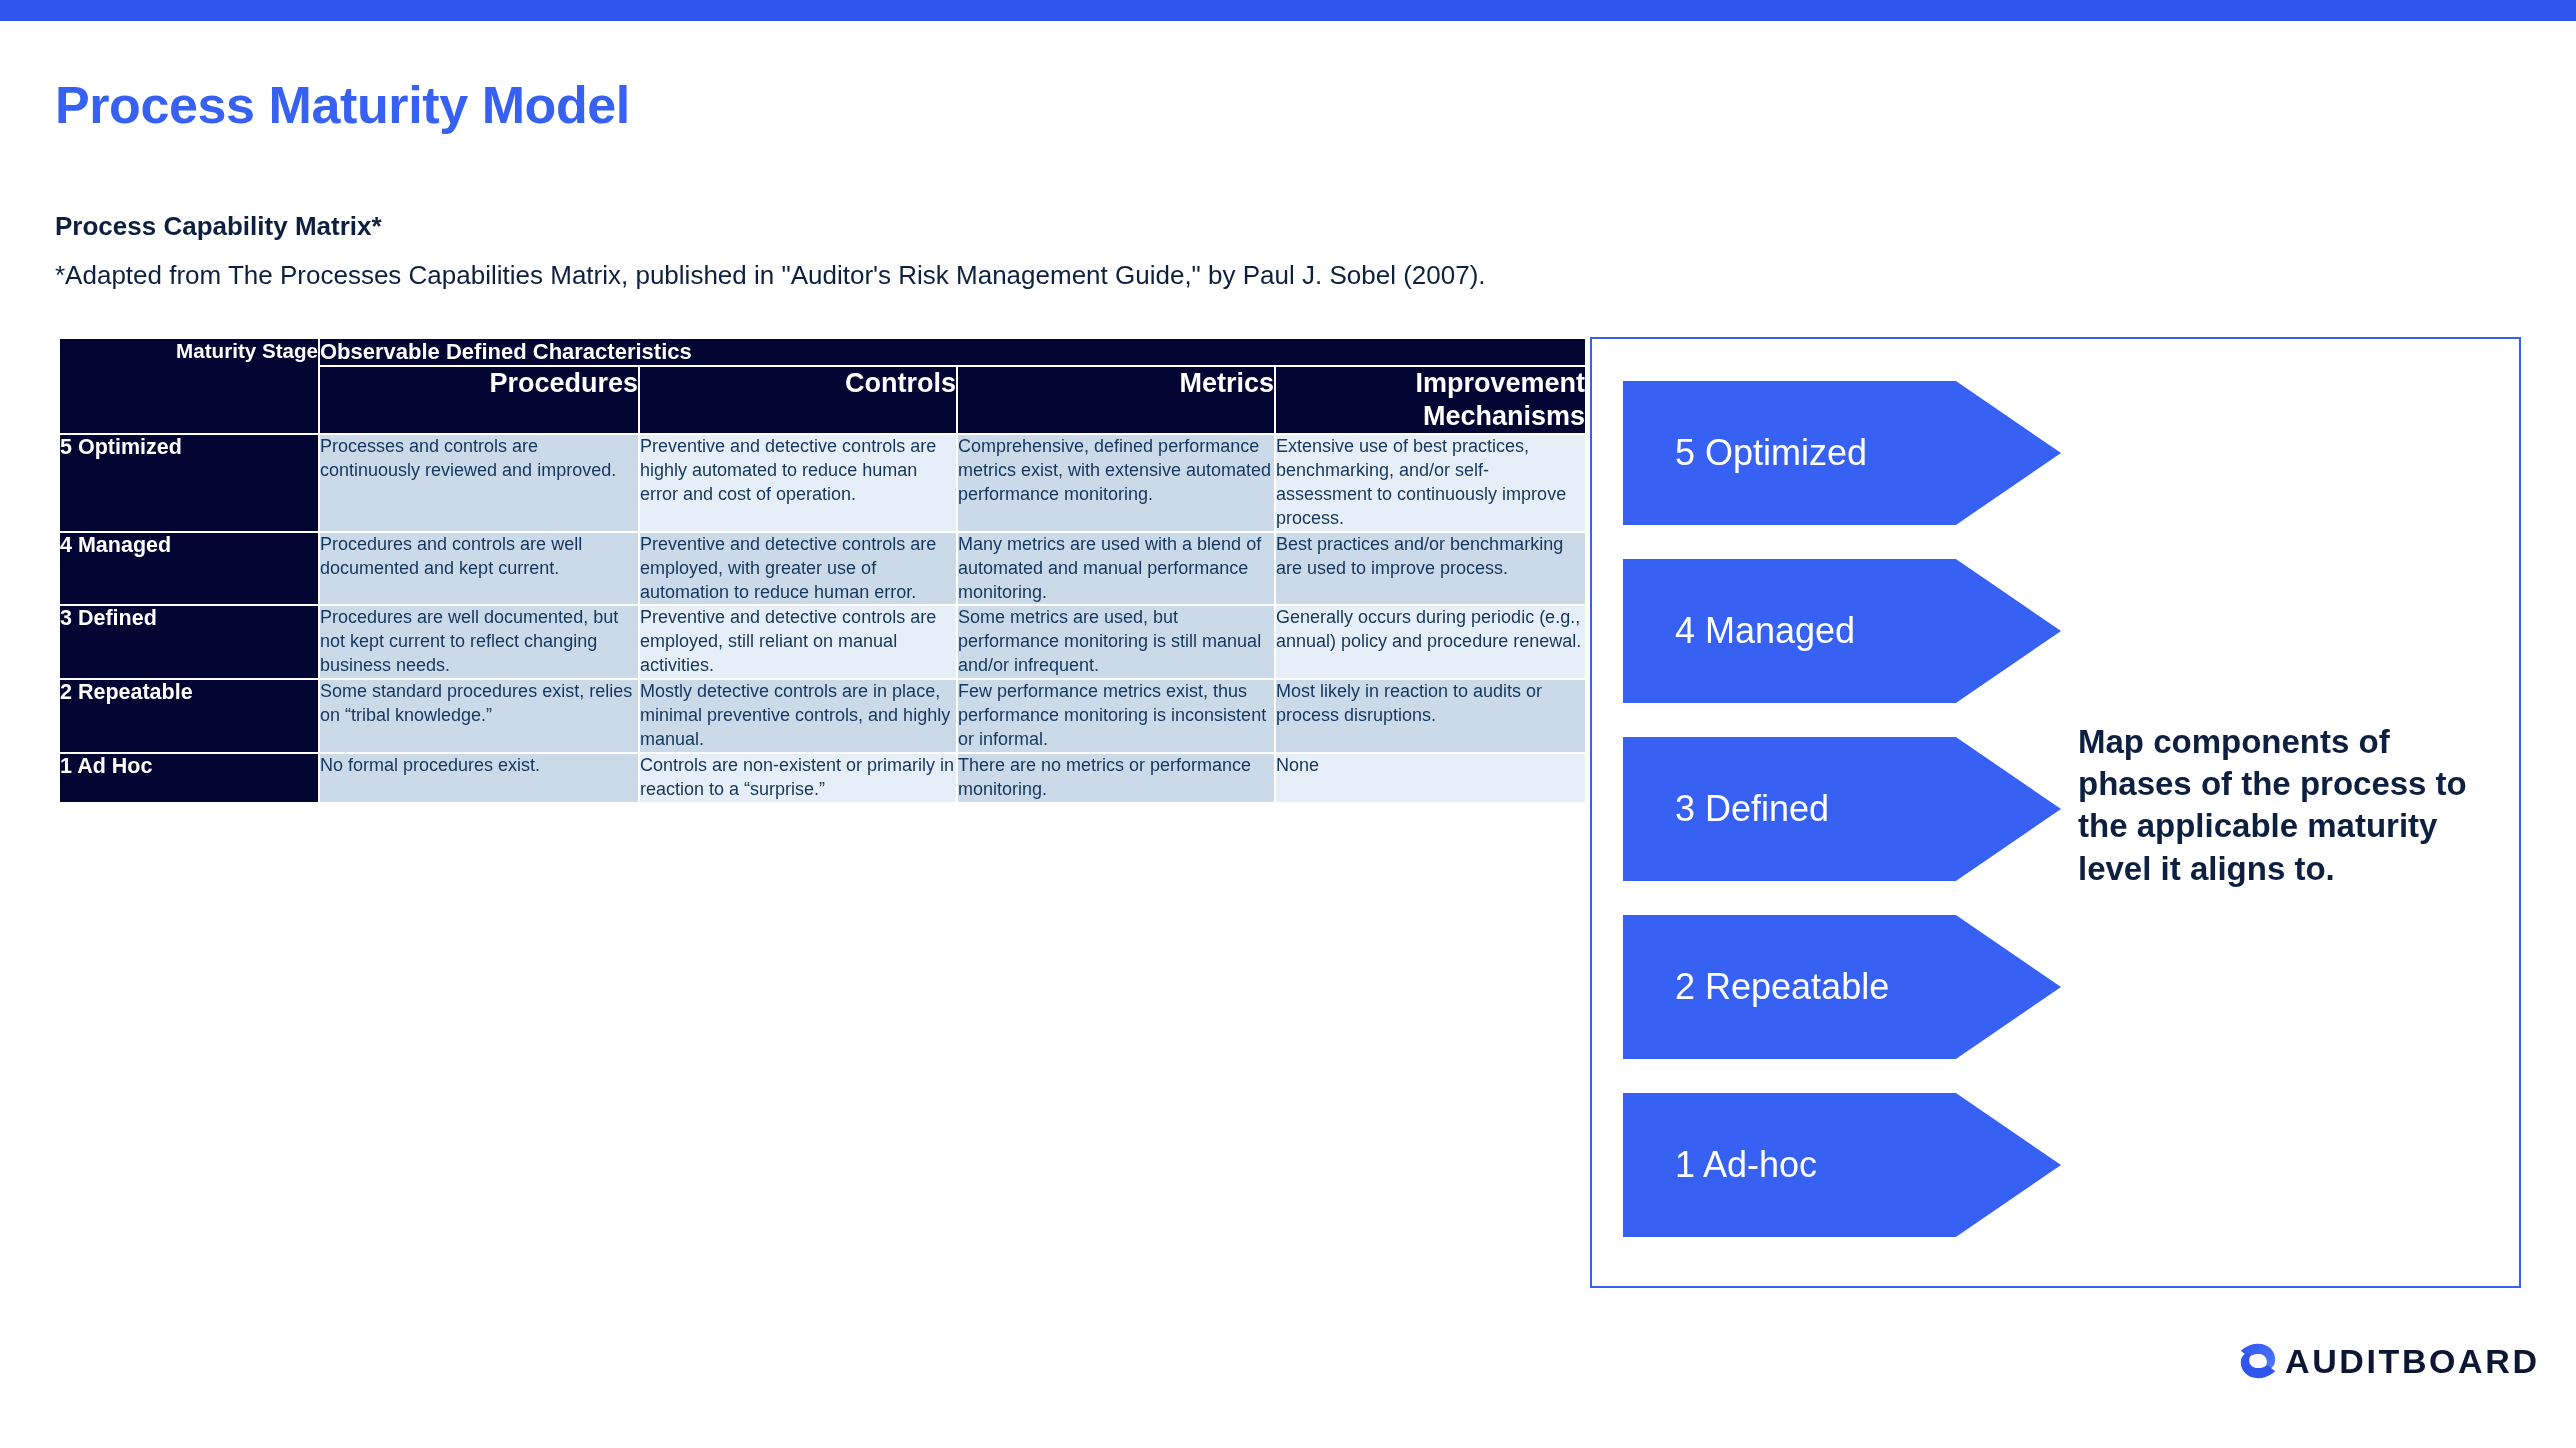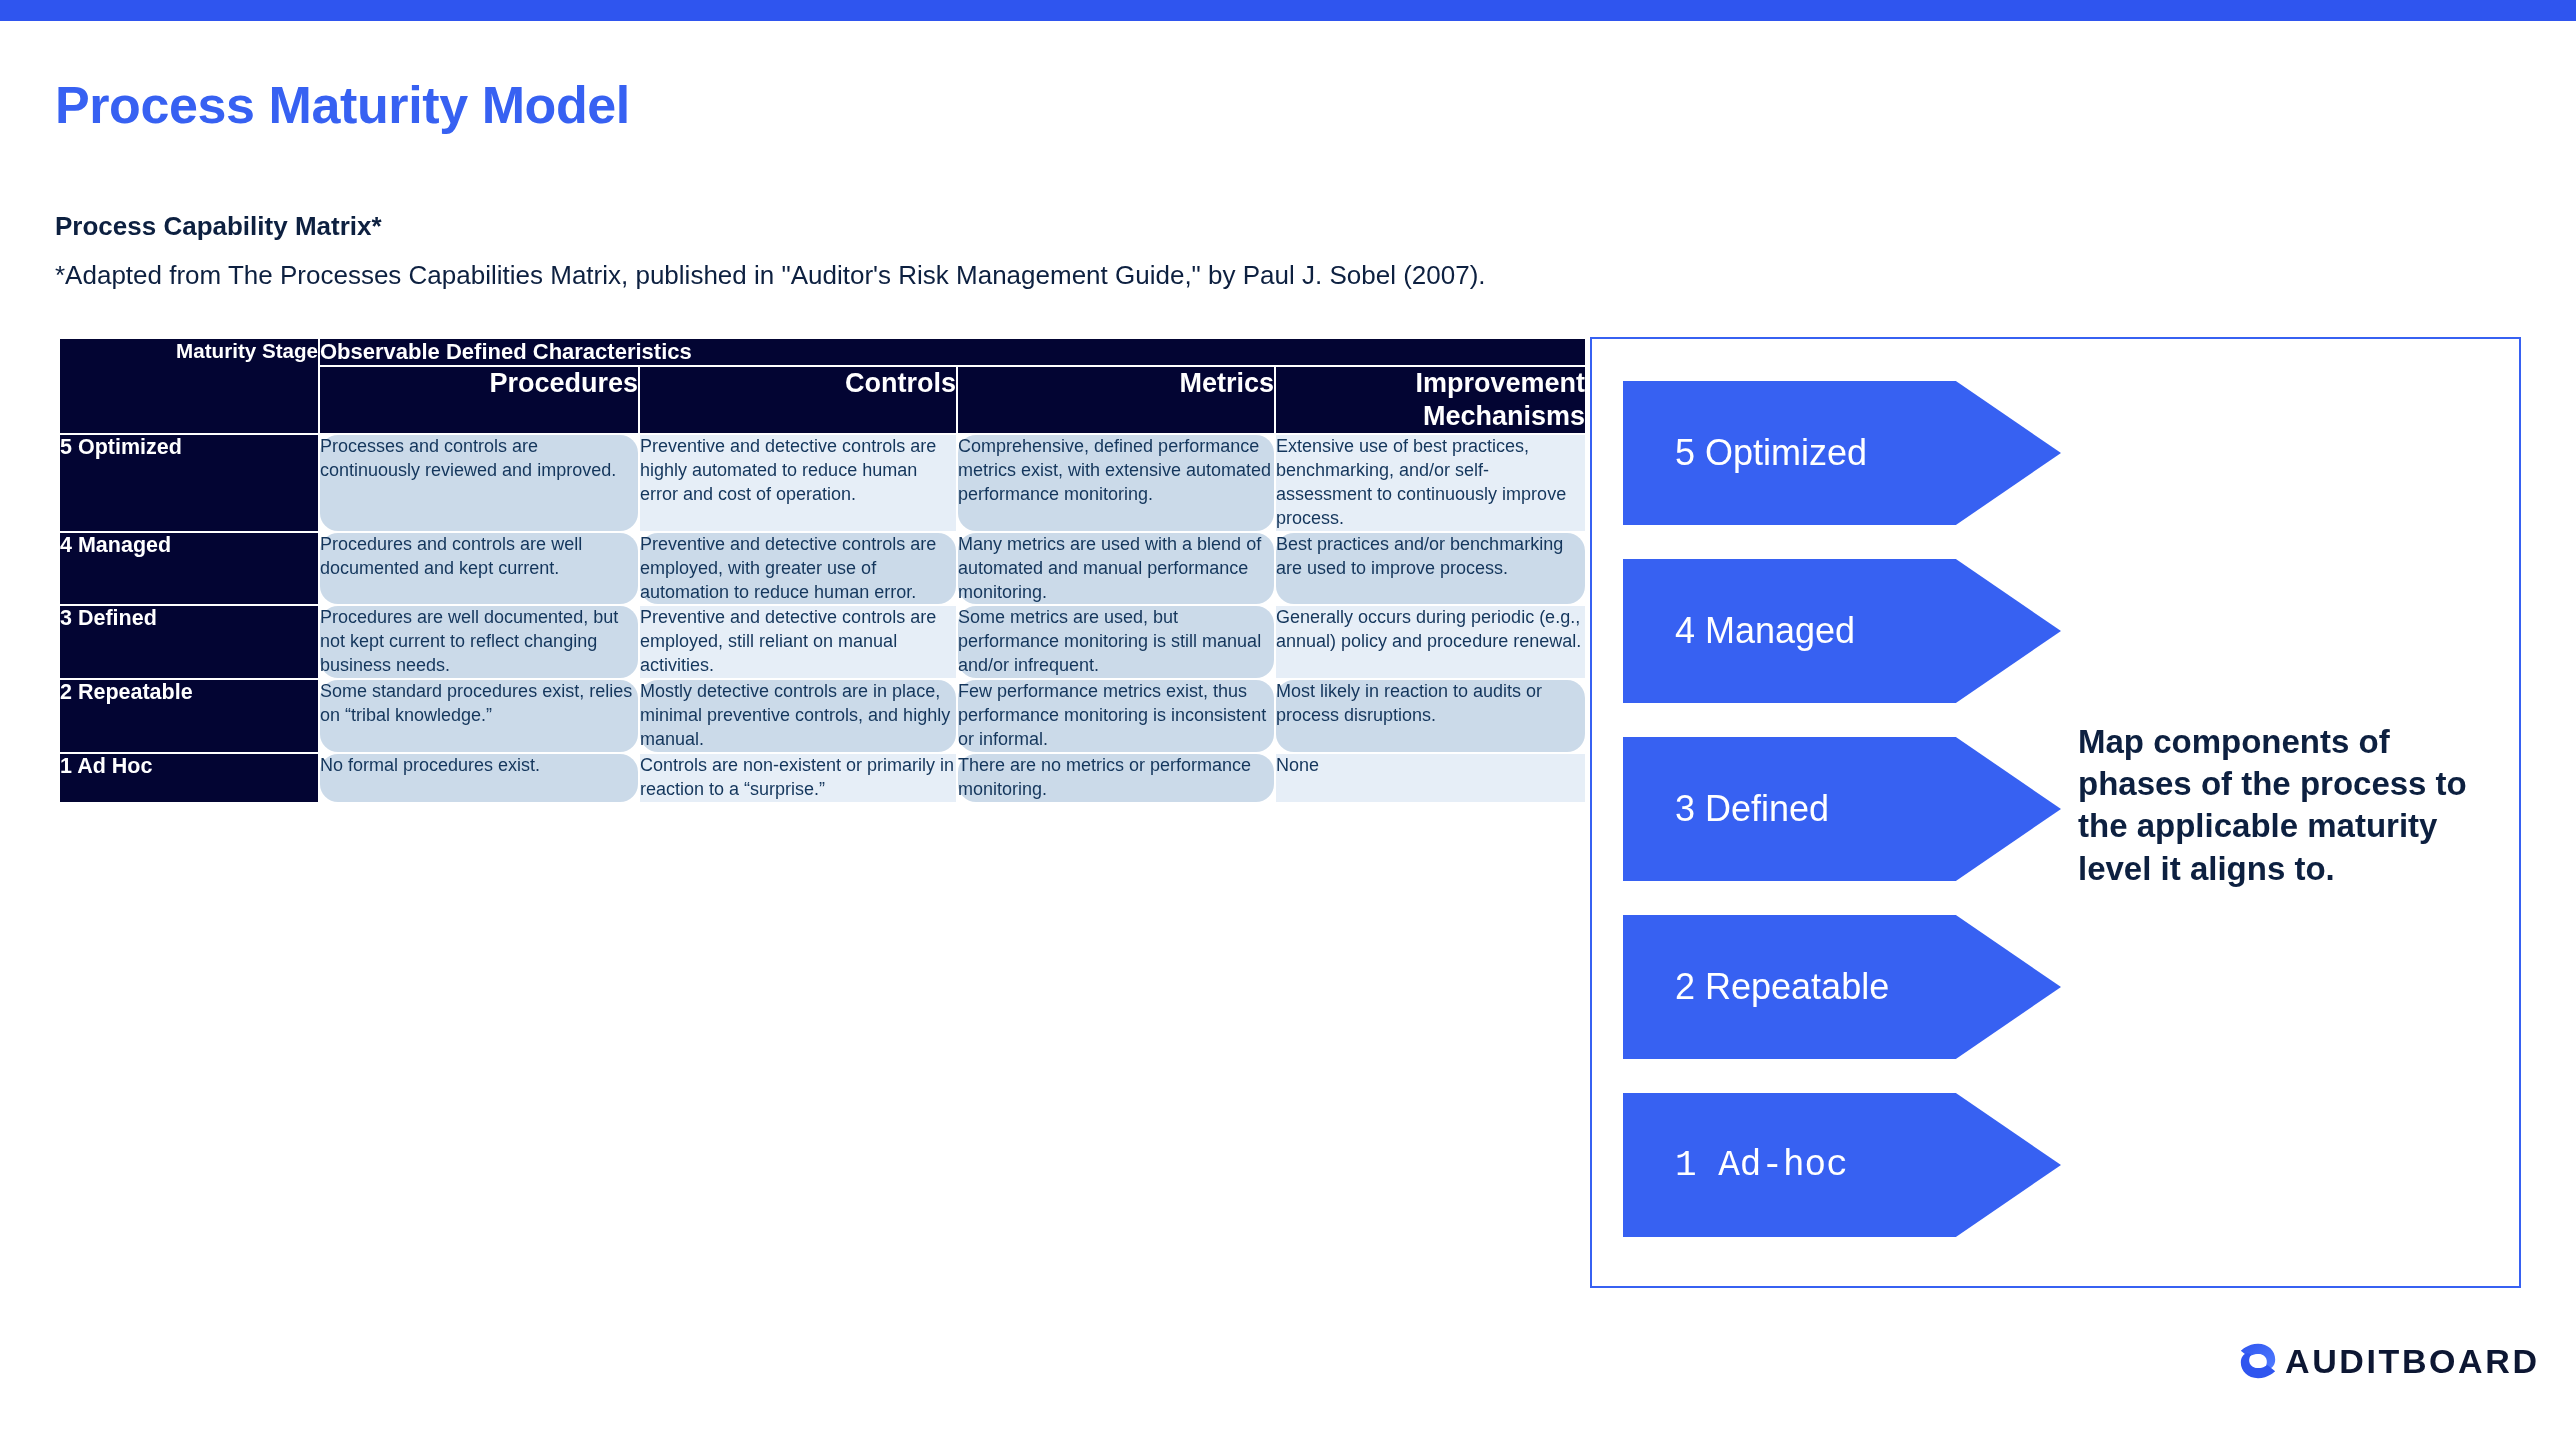--- a/index.html
+++ b/index.html
@@ -106,21 +106,21 @@
     vertical-align: middle;
     padding: 15.5px;
     text-align: left;
   }
   .body-cell {
     font-size: 18px;
     color: #14365c;
     line-height: 1.33;
     padding: 15.5px 17px 15.5px 15.5px;
   }
-  .shade-a { background: #cbdae9; border-radius: 18px; }
+  .shade-a { background: #cbdae9; }
   .shade-b { background: #e6eef7; }
 
   
   .col-stage   { width: 258px; }
   .col-proc    { width: 318px; }
   .col-ctrl    { width: 316px; }
   .col-metr    { width: 316px; }
   .col-impr    { width: 309px; }
 
   
@@ -147,21 +147,21 @@
     background: #3761f2;
     color: #ffffff;
     font-size: 36px;
     font-weight: 400;
     display: flex;
     align-items: center;
     padding-left: 52px;
     box-sizing: border-box;
     clip-path: polygon(0 0, 76% 0, 100% 50%, 76% 100%, 0 100%);
   }
-  .chevron:last-child { margin-bottom: 0; font-family: Liberation Mono, monospace; }
+  .chevron:last-child { margin-bottom: 0; }
 
   .panel-note {
     position: absolute;
     left: 2078px;
     top: 721px;
     width: 429px;
     font-size: 33px;
     font-weight: 700;
     color: #0d2040;
     line-height: 1.28;

